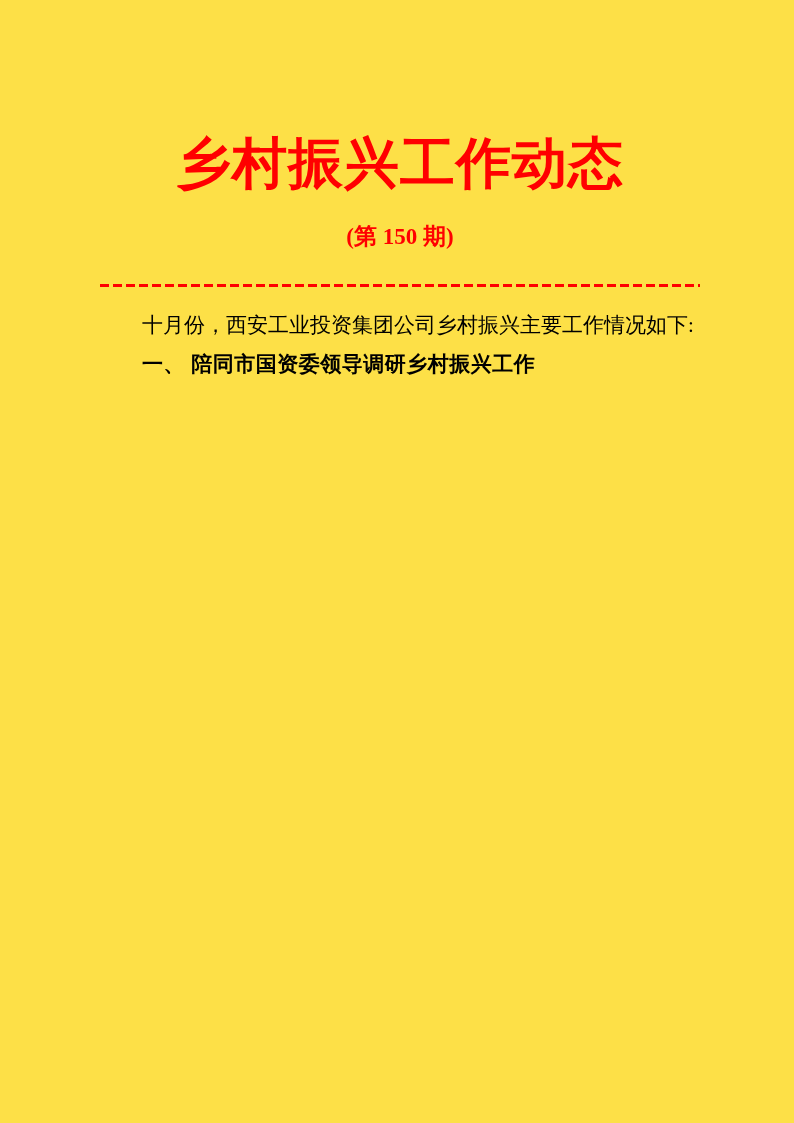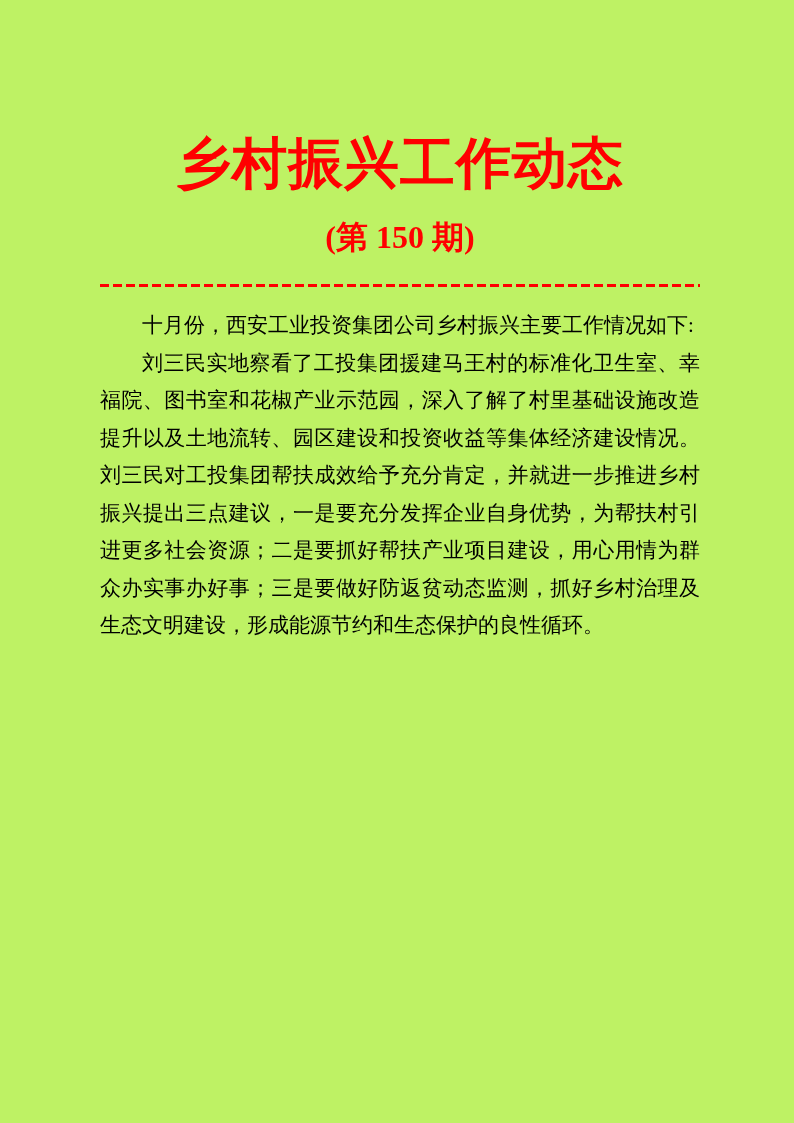--- a/index.html
+++ b/index.html
@@ -5,41 +5,41 @@
   html, body {
     margin: 0;
     padding: 0;
     background: #ffffff;
   }
   .page {
     position: relative;
     width: 794px;
     height: 1123px;
     margin: 0 auto;
-    background: #bef264;
+    background: #fde047;
     box-sizing: border-box;
     padding: 128px 94px 0 100px;
     font-family: "Liberation Serif", "DejaVu Serif", serif;
     color: #000000;
     overflow: hidden;
   }
   .doc-title {
     margin: 0;
     text-align: center;
     font-size: 55px;
     line-height: 72px;
     font-weight: 700;
     letter-spacing: 1px;
     color: var(--accent, #ff0000);
     font-family: "Liberation Serif", "DejaVu Serif", serif;
   }
   .doc-issue {
     margin: 22px 0 0 0;
     text-align: center;
-    font-size: 32px;
+    font-size: 23px;
     line-height: 30px;
     font-weight: 700;
     color: var(--accent, #ff0000);
     font-family: "Liberation Serif", "DejaVu Serif", serif;
   }
   .divider {
     margin-top: 32px;
     height: 3px;
     background: repeating-linear-gradient(
       90deg,
@@ -77,19 +77,19 @@
   <h1 class="doc-title">乡村振兴工作动态</h1>
 
   <div class="doc-issue">(第 150 期)</div>
 
   <div class="divider"></div>
 
   <div class="body-text">
 
     <p>十月份，西安工业投资集团公司乡村振兴主要工作情况如下:</p>
 
+    <p class="section-heading">一、 陪同市国资委领导调研乡村振兴工作</p>
 
 
-    <p>刘三民实地察看了工投集团援建马王村的标准化卫生室、幸福院、图书室和花椒产业示范园，深入了解了村里基础设施改造提升以及土地流转、园区建设和投资收益等集体经济建设情况。刘三民对工投集团帮扶成效给予充分肯定，并就进一步推进乡村振兴提出三点建议，一是要充分发挥企业自身优势，为帮扶村引进更多社会资源；二是要抓好帮扶产业项目建设，用心用情为群众办实事办好事；三是要做好防返贫动态监测，抓好乡村治理及生态文明建设，形成能源节约和生态保护的良性循环。</p>
 
   </div>
 
 </div>
 
 </body></html>

